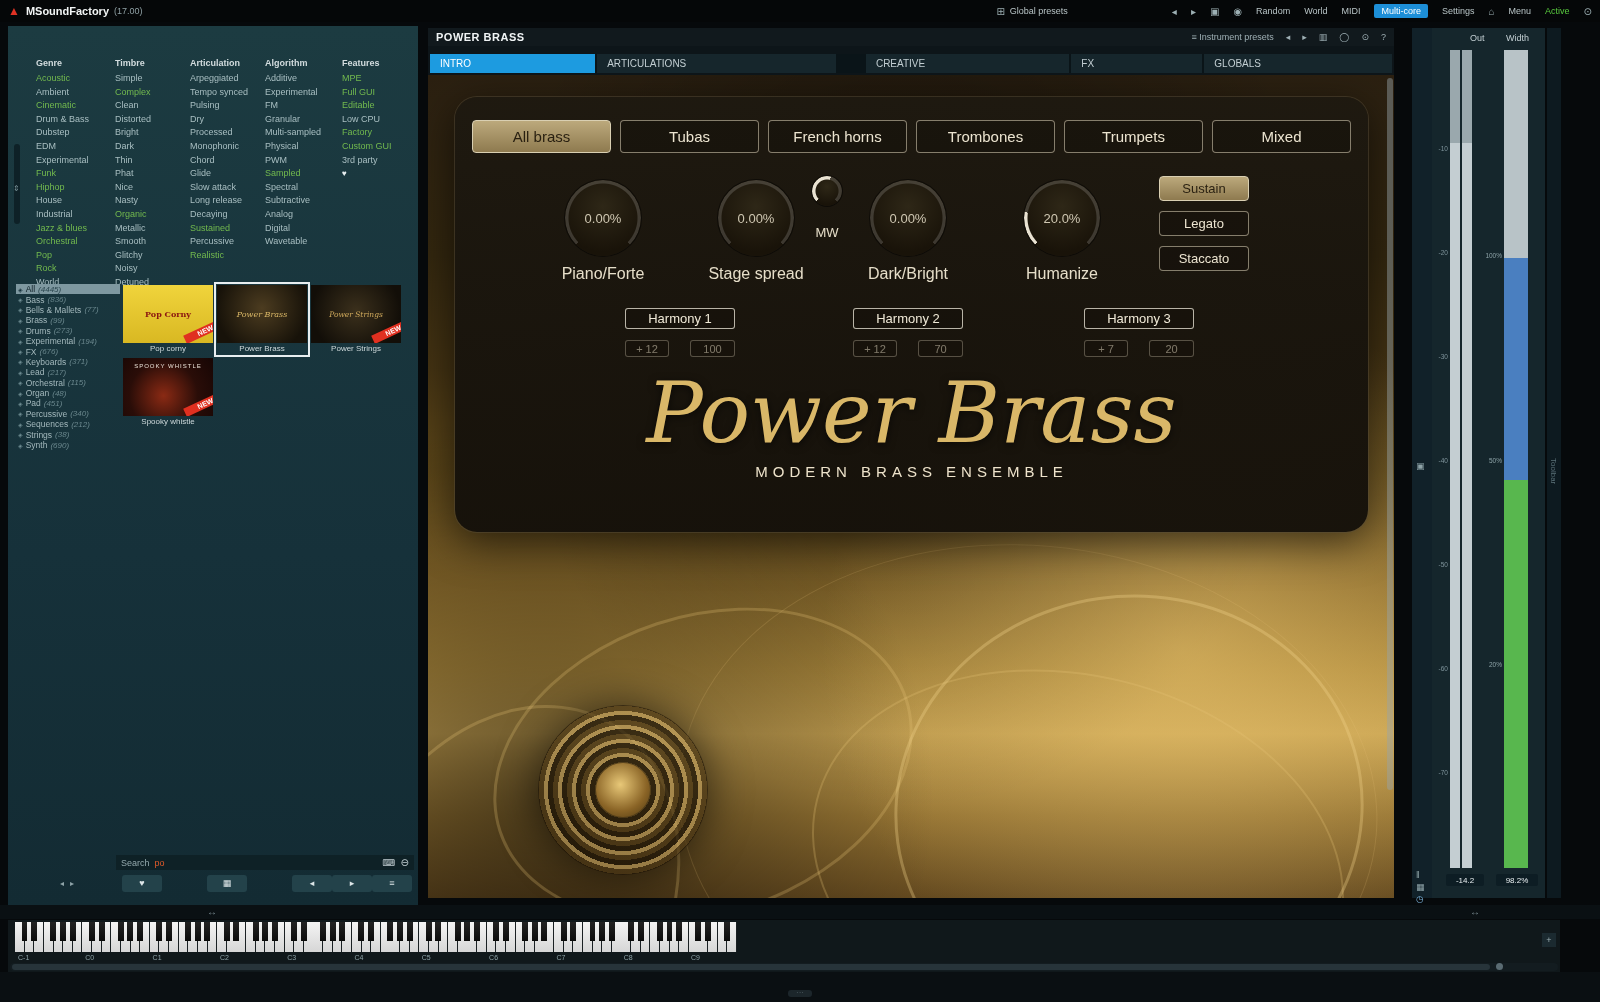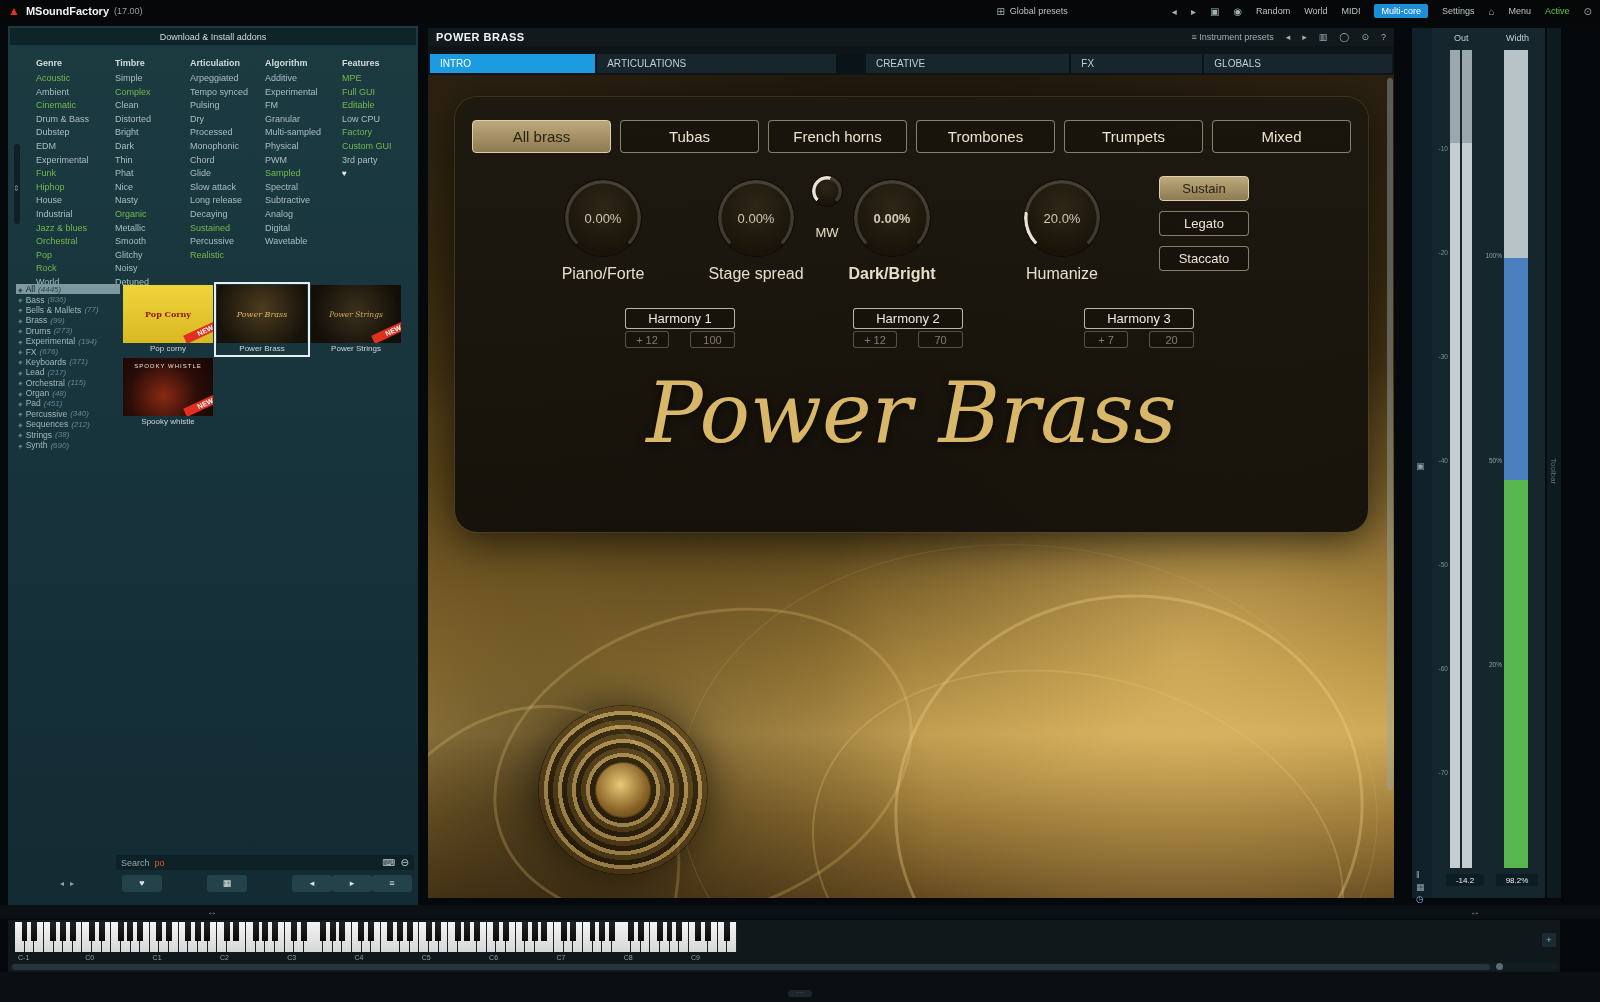--- a/index.html
+++ b/index.html
@@ -124,21 +124,21 @@
   .sec-btn{flex:1;height:33px;border-radius:4px;border:1px solid rgba(225,215,190,.55);
     background:rgba(15,12,7,.28);color:#ece4d0;font-size:15px;cursor:pointer;
     font-family:"Liberation Sans",sans-serif;}
   .sec-btn.active{background:linear-gradient(180deg,#bca97c,#8e7a4f);color:#281f10;border-color:#d9cfb2;}
 
   .knob-row{position:absolute;left:0;top:83px;width:100%;height:130px;}
   .knob-block{position:absolute;top:0;width:150px;text-align:center;--deg:0deg;}
   .knob-block:nth-of-type(1){left:73px;}
   .knob-block:nth-of-type(2){left:226px;}
   .knob-block:nth-of-type(3){left:342px;width:60px;top:-4px;--deg:150deg;}
-  .knob-block:nth-of-type(4){left:362px;font-weight:bold;}
+  .knob-block:nth-of-type(4){left:378px;}
   .knob-block:nth-of-type(5){left:532px;}
   .knob-block.filled{--deg:54deg;}
   .knob-circle{position:relative;width:76px;height:76px;margin:0 auto;border-radius:50%;
     background:radial-gradient(circle at 50% 35%,#2e2717,#191309 72%);
     box-shadow:0 0 0 1px rgba(0,0,0,.5);display:flex;align-items:center;justify-content:center;cursor:pointer;}
   .knob-block.small .knob-circle{width:30px;height:30px;}
   .knob-circle::before{content:"";position:absolute;inset:0;border-radius:50%;
     background:conic-gradient(from 225deg, #e9e2d2 0 var(--deg), rgba(255,255,255,.16) var(--deg) 270deg, transparent 270deg 360deg);
     -webkit-mask:radial-gradient(farthest-side, transparent calc(100% - 4px), #000 calc(100% - 3px));
     mask:radial-gradient(farthest-side, transparent calc(100% - 4px), #000 calc(100% - 3px));}
@@ -151,21 +151,21 @@
     background:rgba(15,12,7,.28);color:#ece4d0;font-size:13px;cursor:pointer;}
   .art-btn.active{background:linear-gradient(180deg,#bca97c,#8e7a4f);color:#281f10;border-color:#d9cfb2;}
 
   .harmony-row{position:absolute;left:0;top:211px;width:100%;height:62px;}
   .harmony-group{position:absolute;width:110px;}
   .harmony-group:nth-of-type(1){left:170px;}
   .harmony-group:nth-of-type(2){left:398px;}
   .harmony-group:nth-of-type(3){left:629px;}
   .harmony-btn{width:110px;height:21px;border-radius:3px;border:1px solid rgba(240,235,220,.75);
     background:rgba(15,12,7,.3);color:#f0e9d7;font-size:13px;cursor:pointer;}
-  .chips{margin-top:2px;display:flex;}
+  .chips{margin-top:11px;display:flex;}
   .chip{width:44px;height:17px;border-radius:3px;border:1px solid rgba(225,215,190,.32);
     background:rgba(15,12,7,.2);color:rgba(233,224,200,.5);font-size:11px;cursor:pointer;}
   .chip2{margin-left:21px;width:45px;}
 
   .logo{position:absolute;left:0;right:0;top:272px;text-align:center;}
   .logo-title{font-family:"DejaVu Serif",serif;font-style:italic;font-weight:normal;
     font-size:84px;line-height:1.05;color:#d9b768;text-shadow:0 2px 8px rgba(0,0,0,.6);}
   .logo-sub{margin-top:6px;font-size:15px;letter-spacing:5px;color:#eee3cb;}
 
   
@@ -237,21 +237,20 @@
         <span class="tb-item">Settings</span>
       </span>
     <span class="tb-ico">⌂</span>
     <span class="tb-item">Menu</span>
     <span class="tb-item act">Active</span>
     <span class="tb-ico">⊙</span>
   </div>
 </header>
 
 <aside class="browser">
-  <div class="dl-btn">Download &amp; Install addons</div>
 
   <div class="pane-scroll">
     <span>⇕</span>
   </div>
 
   <div class="tag-col" style="left:28px;">
     <div class="tag-head">Genre</div>
     <div>
 
     <div class="tag on">Acoustic</div>
@@ -626,30 +625,31 @@
             <button class="harmony-btn">Harmony 3</button>
             <div class="chips">
               <button class="chip">+ 7</button>
               <button class="chip chip2">20</button>
             </div>
           </div>
         </div>
 
       <div class="logo">
         <div class="logo-title">Power Brass</div>
+        <div class="logo-sub">MODERN BRASS ENSEMBLE</div>
       </div>
     </div>
 
     <div class="v-scroll"></div>
   </div>
 </section>
 
 <aside class="meters">
   <div class="meter-left"></div>
-  <span class="m-head" style="left:42px;">Out</span>
+  <span class="m-head" style="left:58px;">Out</span>
   <span class="m-head" style="left:94px;">Width</span>
   <div class="m-body">
     <div>
 
     <span class="db-tick" style="top: 95px;">-10</span>
         <span class="db-tick" style="top: 199px;">-20</span>
         <span class="db-tick" style="top: 303px;">-30</span>
         <span class="db-tick" style="top: 407px;">-40</span>
         <span class="db-tick" style="top: 511px;">-50</span>
         <span class="db-tick" style="top: 615px;">-60</span>

